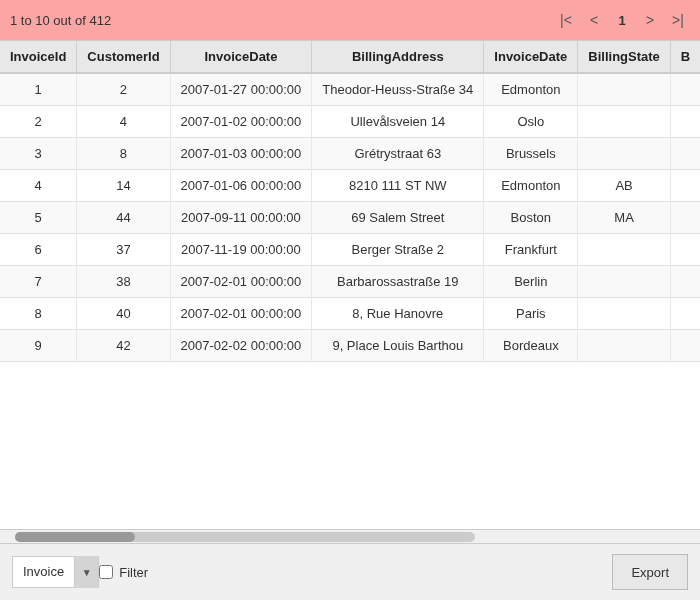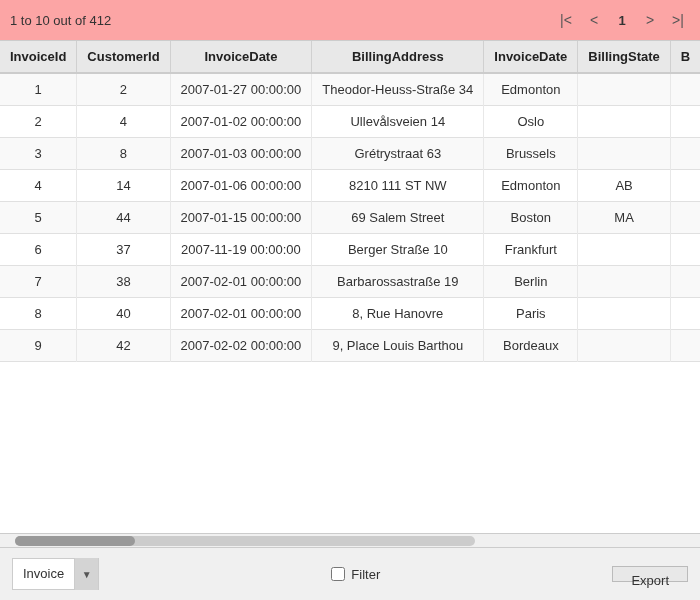--- a/index.html
+++ b/index.html
@@ -167,41 +167,40 @@
       align-items: center;
       justify-content: center;
       font-size: 10px;
       color: #555;
     }
     .filter-area {
       display: flex;
       align-items: center;
       gap: 6px;
       flex: 1;
-      justify-content: center;
     }
     .filter-checkbox {
       width: 14px;
       height: 14px;
       border: 1px solid #999;
       background: white;
       cursor: pointer;
     }
     .filter-label {
       font-size: 13px;
       color: #333;
     }
     .export-btn {
       padding: 6px 18px;
       background: #e8e8e8;
       border: 1px solid #bbb;
       font-size: 13px;
       color: #333;
       cursor: pointer;
-      height: 16px;
+      height: 36px;
     }
   </style>
 </head>
 <body>
 
 <div class="top-bar">
   <span class="pagination-info">1 to 10 out of 412</span>
   <div class="pagination-controls">
     <button class="pag-btn" title="First">|&lt;</button>
     <button class="pag-btn" title="Previous">&lt;</button>
@@ -257,31 +256,31 @@
           <td>14</td>
           <td>2007-01-06 00:00:00</td>
           <td>8210 111 ST NW</td>
           <td>Edmonton</td>
           <td>AB</td>
           <td></td>
         </tr>
         <tr>
           <td>5</td>
           <td>44</td>
-          <td>2007-01-15 00:00:00</td>
+          <td>2007-09-11 00:00:00</td>
           <td>69 Salem Street</td>
           <td>Boston</td>
           <td>MA</td>
           <td></td>
         </tr>
         <tr>
           <td>6</td>
           <td>37</td>
           <td>2007-11-19 00:00:00</td>
-          <td>Berger Straße 10</td>
+          <td>Berger Straße 2</td>
           <td>Frankfurt</td>
           <td></td>
           <td></td>
         </tr>
         <tr>
           <td>7</td>
           <td>38</td>
           <td>2007-02-01 00:00:00</td>
           <td>Barbarossastraße 19</td>
           <td>Berlin</td>

